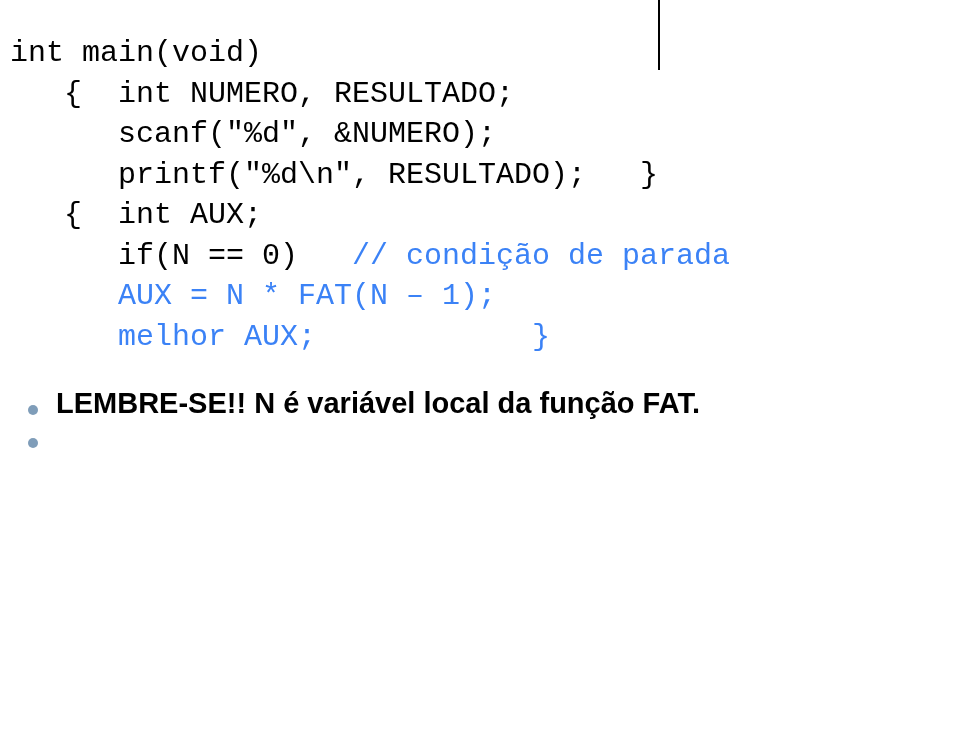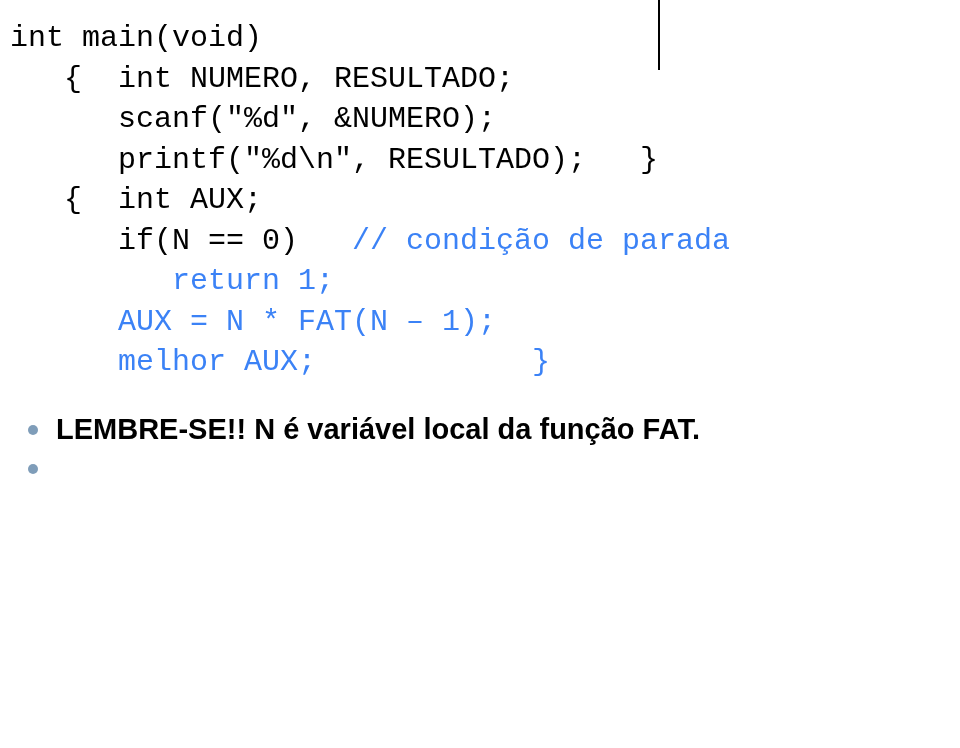--- a/index.html
+++ b/index.html
@@ -8,39 +8,39 @@
     width: 960px;
     height: 748px;
     background: #ffffff;
     font-family: "Courier New", Courier, monospace;
     position: relative;
     overflow: hidden;
   }
   .content {
     position: absolute;
     left: 10px;
-    top: 18px;
+    top: 33px;
   }
   .code-line {
     font-size: 30px;
     line-height: 1.35;
     white-space: pre;
     color: #000000;
     font-family: "Courier New", Courier, monospace;
   }
   .red {
     color: #3b82f6;
   }
   .bullets {
     margin-top: 30px;
     padding-left: 18px;
   }
   .bullet-row {
     display: flex;
-    align-items: flex-start;
+    align-items: center;
     margin-bottom: 6px;
   }
   .bullet-dot {
     width: 10px;
     height: 10px;
     border-radius: 50%;
     background: #7f9db9;
     margin-right: 18px;
     margin-top: 12px;
     flex-shrink: 0;
@@ -66,21 +66,20 @@
 <div class="cursor-line"></div>
 
 <div class="content">
   <div class="code-line">int main(void)</div>
   <div class="code-line">   {  int NUMERO, RESULTADO;</div>
   <div class="code-line">      scanf("%d", &amp;NUMERO);</div>
   <div class="code-line">      printf("%d\n", RESULTADO);   }</div>
   <div class="code-line"></div>
   <div class="code-line">   {  int AUX;</div>
   <div class="code-line"><span>      if(N == 0)   </span><span class="red">// condição de parada</span></div>
-  <div class="code-line red">         return 1;</div>
   <div class="code-line red">      AUX = N * FAT(N – 1);</div>
   <div class="code-line red">      melhor AUX;            }</div>
 
   <div class="bullets">
     <div class="bullet-row">
       <div class="bullet-dot"></div>
       <div class="bullet-text">LEMBRE-SE!! N é variável local da função FAT.</div>
     </div>
     <div class="bullet-row">
       <div class="bullet-dot"></div>

